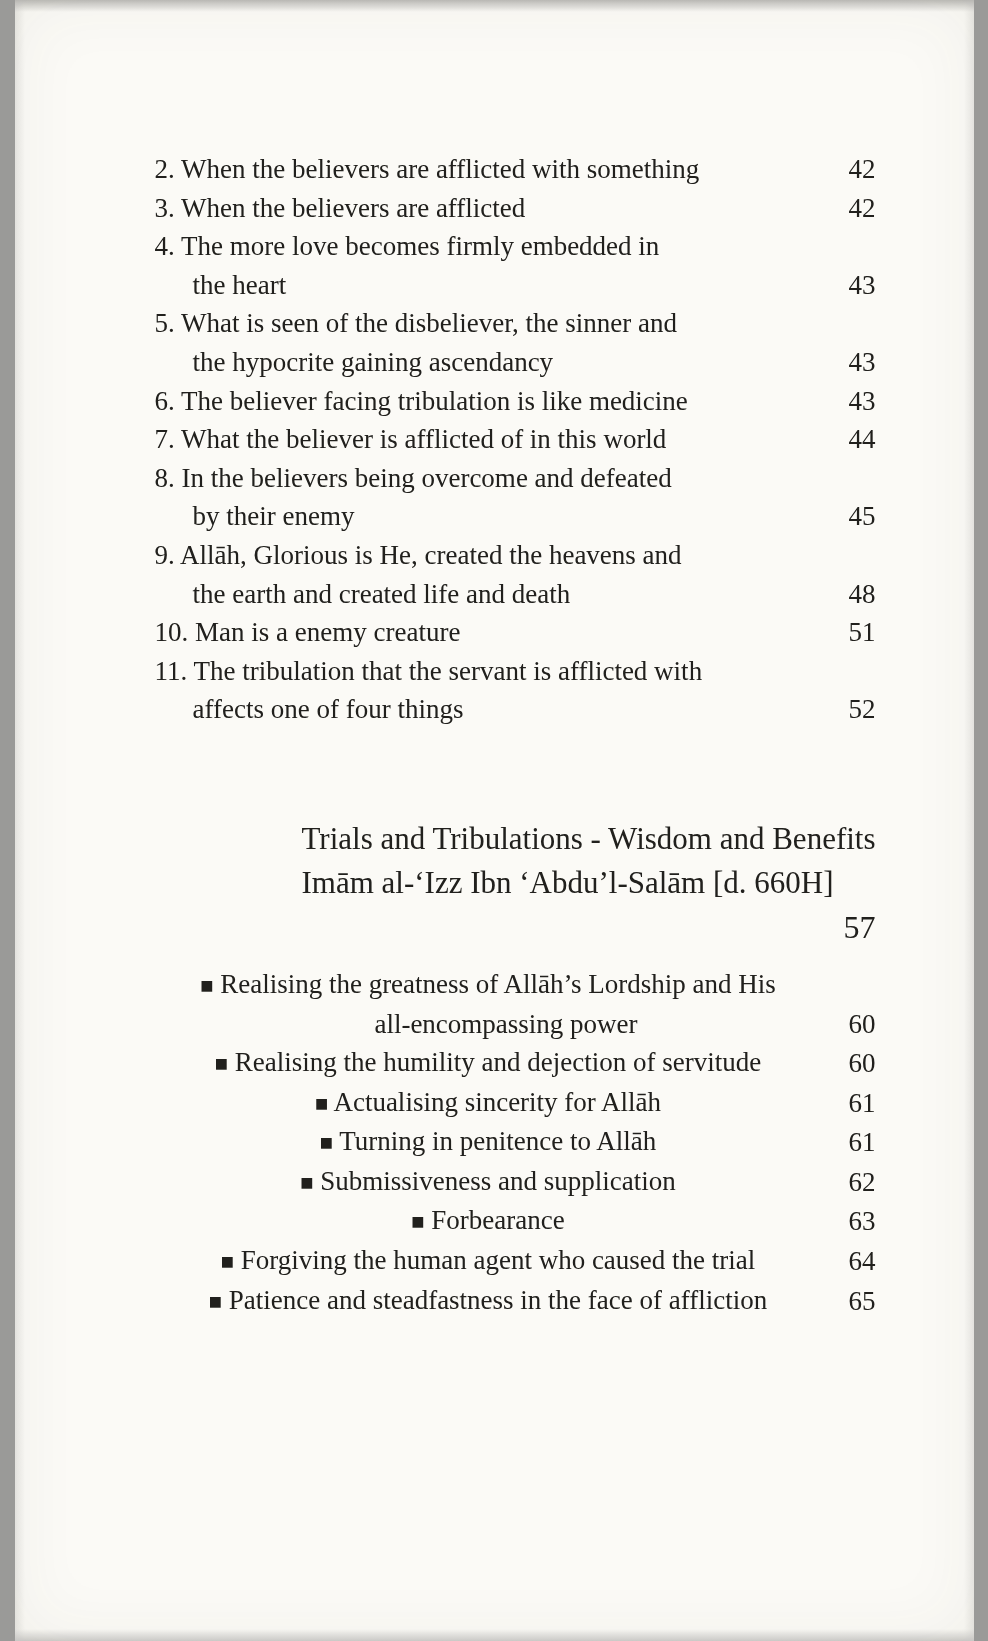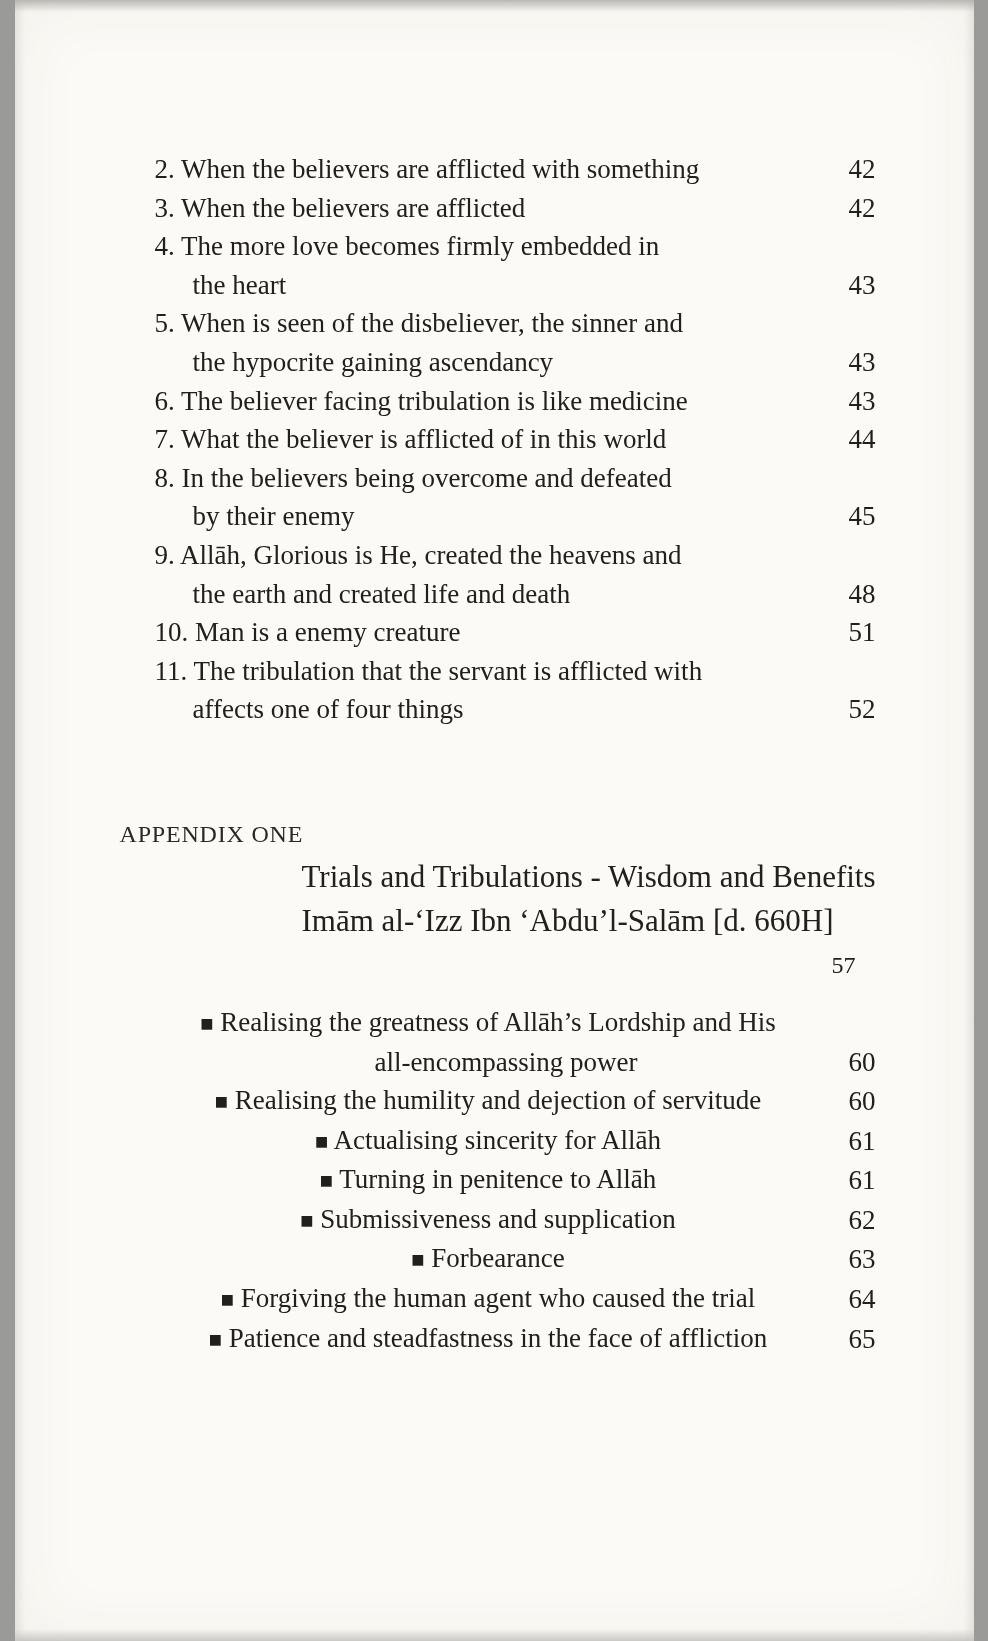--- a/index.html
+++ b/index.html
@@ -66,22 +66,22 @@
     flex-direction: column;
   }
   .appendix-title {
     flex: 1;
     font-size: 31px;
     line-height: 44px;
     white-space: pre-line;
   }
   .appendix-title-page {
     width: 64px;
-    text-align: center;
-    font-size: 24px;
+    text-align: right;
+    font-size: 32px;
     line-height: 44px;
   }
 
   
   .bullets {
     margin-top: 16px;
     margin-left: 45px;
     font-size: 27px;
     line-height: 38.6px;
   }
@@ -117,21 +117,21 @@
         <div class="row-page">42</div>
       </div>
 
       <div class="row">
         <div class="row-text"><span>4.</span> <span>The more love becomes firmly embedded in
 the heart</span></div>
         <div class="row-page">43</div>
       </div>
 
       <div class="row">
-        <div class="row-text"><span>5.</span> <span>When is seen of the disbeliever, the sinner and
+        <div class="row-text"><span>5.</span> <span>What is seen of the disbeliever, the sinner and
 the hypocrite gaining ascendancy</span></div>
         <div class="row-page">43</div>
       </div>
 
       <div class="row">
         <div class="row-text"><span>6.</span> <span>The believer facing tribulation is like medicine</span></div>
         <div class="row-page">43</div>
       </div>
 
       <div class="row">
@@ -158,21 +158,20 @@
 
       <div class="row">
         <div class="row-text"><span>11.</span> <span>The tribulation that the servant is afflicted with
 affects one of four things</span></div>
         <div class="row-page">52</div>
       </div>
 
     </div>
 
     <div class="appendix">
-      <div class="appendix-label">APPENDIX ONE</div>
       <div class="appendix-title-row">
         <div class="appendix-title">Trials and Tribulations - Wisdom and Benefits
 Imām al-‘Izz Ibn ‘Abdu’l-Salām [d. 660H]</div>
         <div class="appendix-title-page">57</div>
       </div>
 
       <div class="bullets">
 
         <div class="row">
           <div class="b-text"><span class="bullet-glyph">■</span> <span>Realising the greatness of Allāh’s Lordship and His

